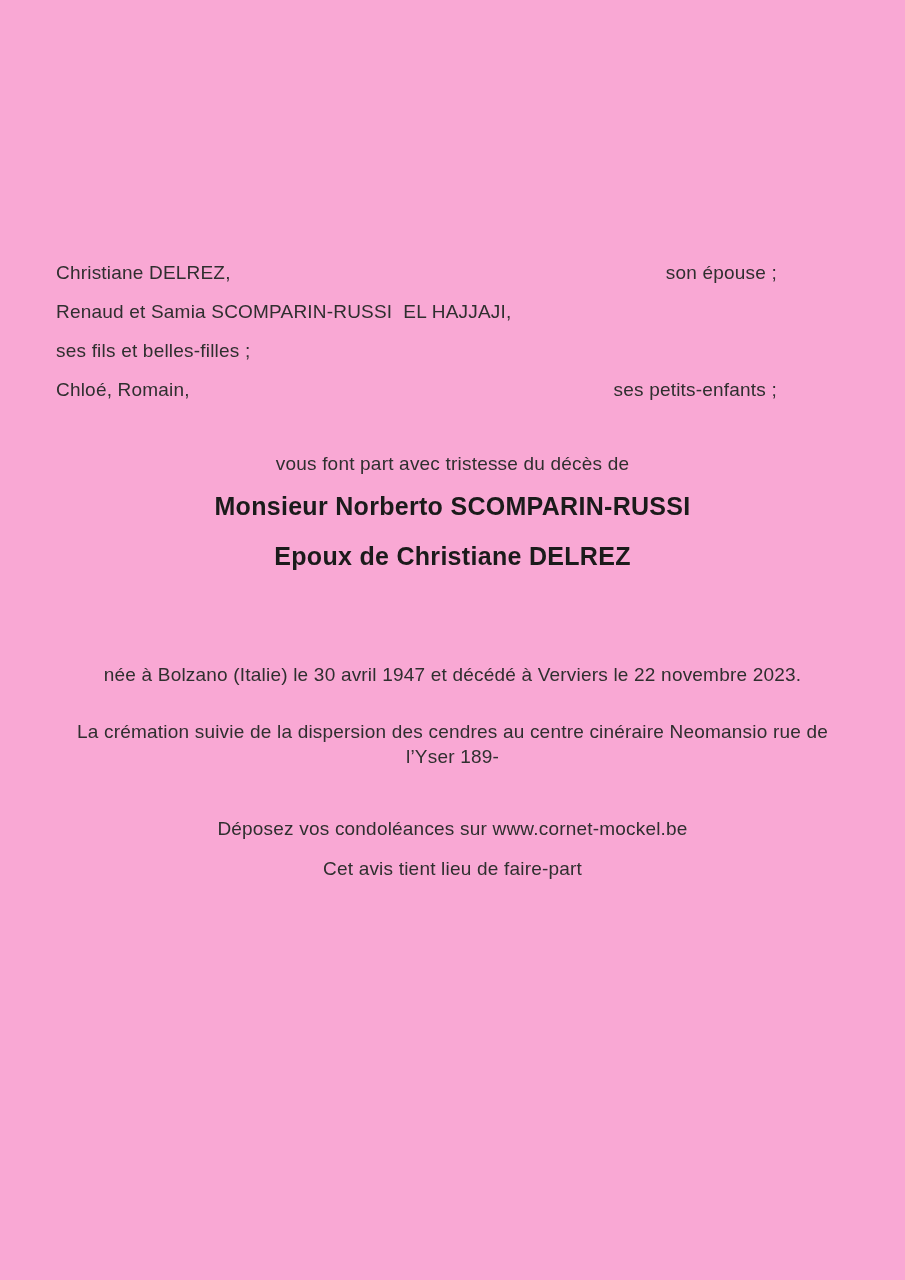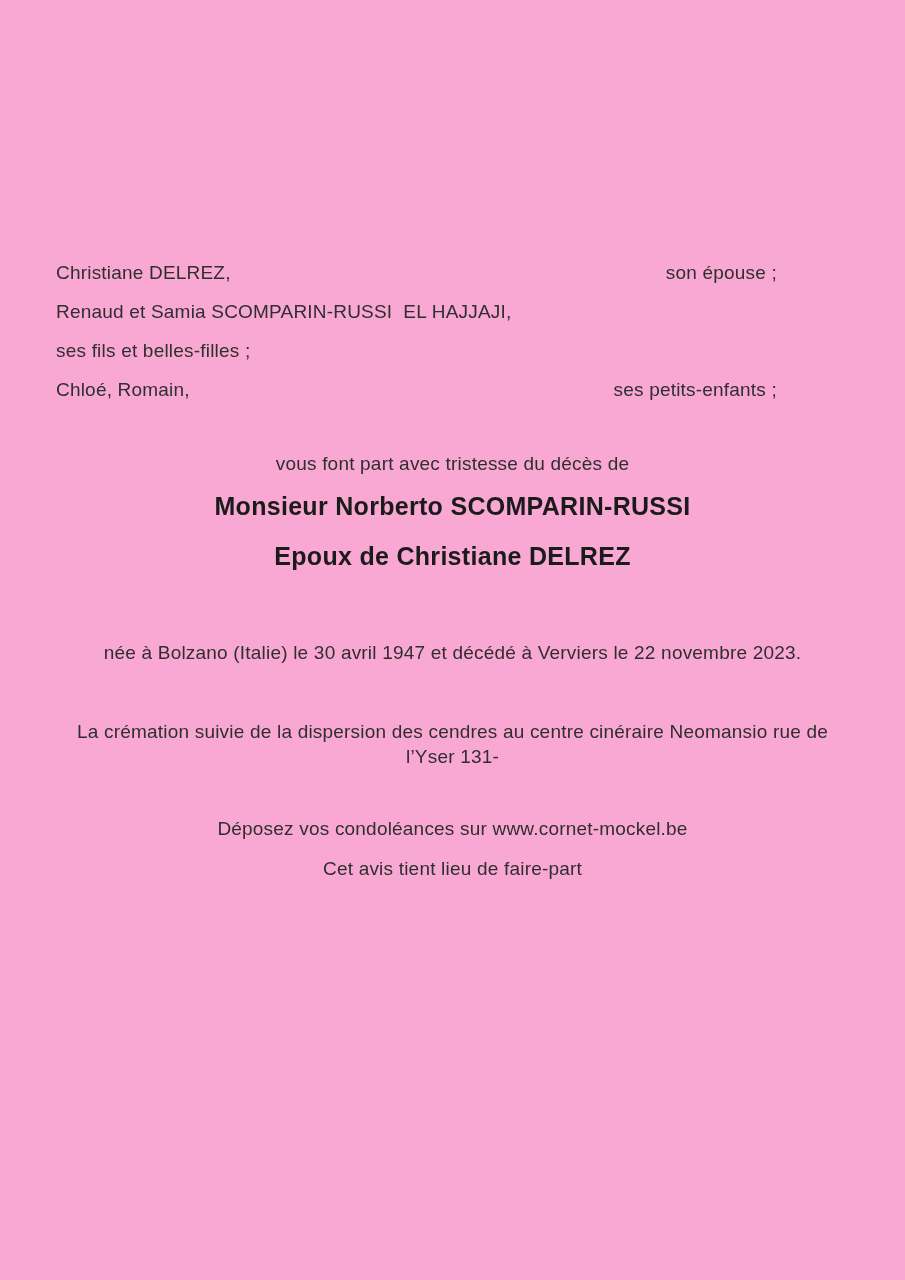--- a/index.html
+++ b/index.html
@@ -45,21 +45,21 @@
     position: absolute;
     left: 0;
     width: 905px;
     text-align: center;
     font-size: 19px;
     line-height: 22px;
   }
   .intro       { top: 453px; }
   .deceased    { top: 492px; font-size: 25px; line-height: 28px; font-weight: bold; color: #1b1b1b; letter-spacing: 0.3px; }
   .spouse      { top: 542px; font-size: 25px; line-height: 28px; font-weight: bold; color: #1b1b1b; letter-spacing: 0.3px; }
-  .birthdeath  { top: 642px; }
+  .birthdeath  { top: 664px; }
   .cremation   { top: 719px; line-height: 25px; padding: 0 50px; width: 805px; }
   .condolences { top: 818px; }
   .notice      { top: 858px; }
 </style>
 </head>
 <body>
 
 <div class="page">
 
   <div class="family-list">
@@ -82,20 +82,20 @@
 
   <div class="center-line intro">vous font part avec tristesse du décès de</div>
 
   <div class="center-line deceased">Monsieur Norberto SCOMPARIN-RUSSI</div>
 
   <div class="center-line spouse">Epoux de Christiane DELREZ</div>
 
   <div class="center-line birthdeath">née à Bolzano (Italie) le 30 avril 1947 et décédé à Verviers le 22 novembre 2023.</div>
 
   <div class="center-line cremation">
-    <div>La crémation suivie de la dispersion des cendres au centre cinéraire Neomansio rue de l’Yser 131-</div>
+    <div>La crémation suivie de la dispersion des cendres au centre cinéraire Neomansio rue de l’Yser 189-</div>
   </div>
 
   <div class="center-line condolences">Déposez vos condoléances sur www.cornet-mockel.be</div>
 
   <div class="center-line notice">Cet avis tient lieu de faire-part</div>
 
 </div>
 
 </body></html>

